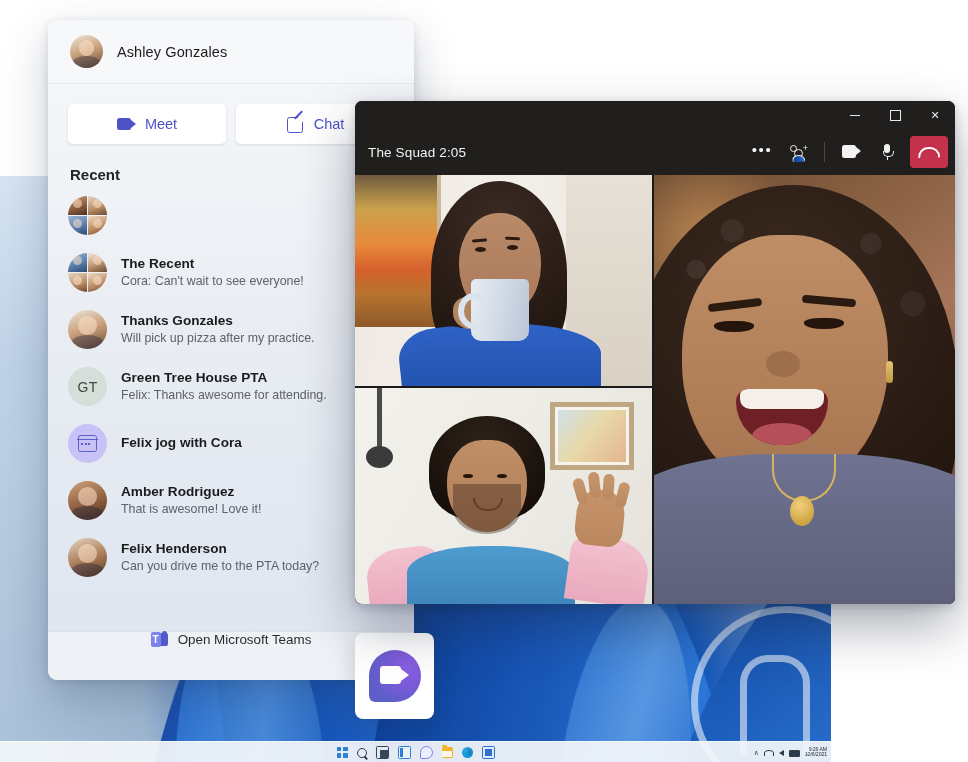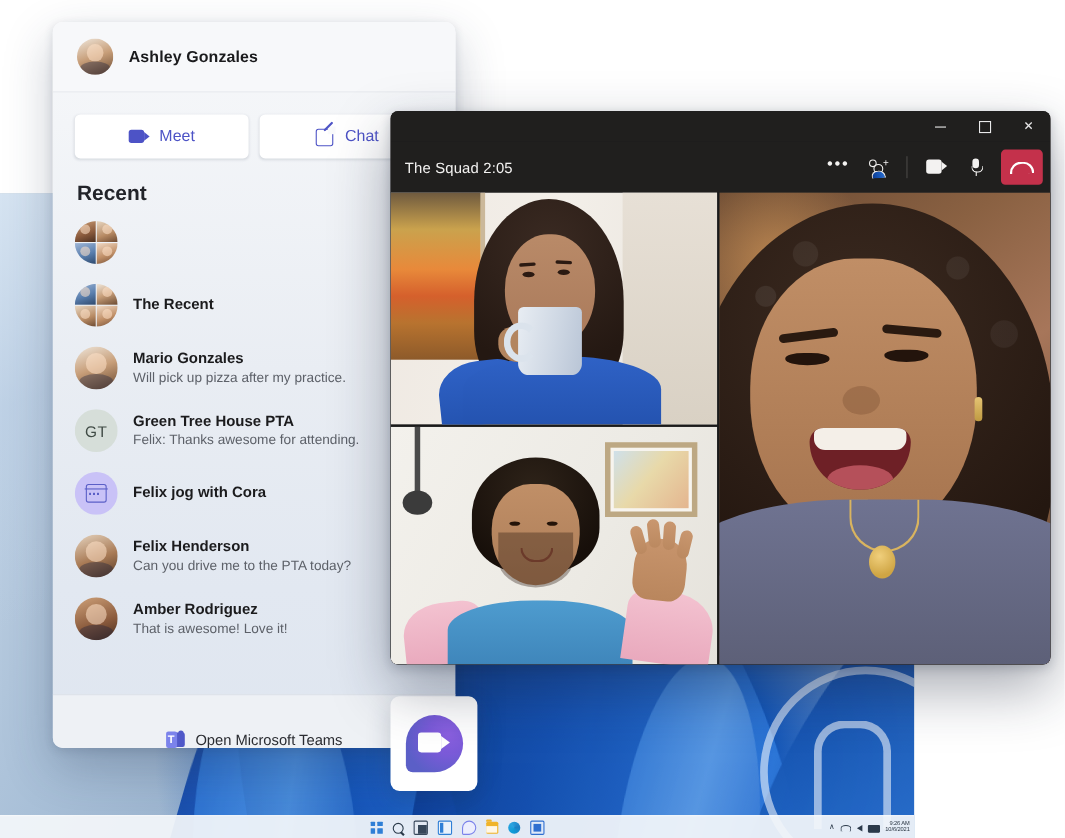--- a/index.html
+++ b/index.html
@@ -143,21 +143,21 @@
     display: flex; flex-direction: column;
   }
   .fly-header {
     height: 63px; flex: 0 0 63px;
     display: flex; align-items: center; gap: 14px;
     padding: 0 22px;
     background: #f7f8fa;
     border-bottom: 1px solid #e7eaee;
   }
   .avatar { width: 33px; height: 33px; border-radius: 50%; overflow: hidden; flex: 0 0 33px; position: relative; }
-  .fly-username { font-size: 14.5px; font-weight: 700; color: #1b1b1d; letter-spacing: .1px; }
+  .fly-username { font-size: 14.5px; font-weight: 400; color: #1b1b1d; letter-spacing: .1px; }
 
   .fly-actions { display: flex; gap: 10px; padding: 20px 20px 6px; }
   .act-btn {
     flex: 1; height: 40px; border-radius: 5px; background: #ffffff;
     border: none;
     box-shadow: 0 1px 2.5px rgba(40,55,80,.14);
     display: flex; align-items: center; justify-content: center; gap: 9px;
     cursor: pointer;
     font-size: 14.5px; color: #4d53c6;
     font-family: "Liberation Sans", sans-serif;
@@ -165,21 +165,21 @@
   .act-ico { width: 19px; height: 15px; position: relative; flex: 0 0 19px; }
   .ic-cam { width: 14px; height: 12px; border-radius: 2.5px; background: #4d53c6; position: absolute; left: 0; top: 1.5px; }
   .ic-cam::after { content:""; position:absolute; left: 14px; top: 2px; width:0;height:0;
     border-top:4px solid transparent;border-bottom:4px solid transparent;border-left:5px solid #4d53c6; }
   .ic-compose { width: 14px; height: 14px; border: 1.7px solid #4d53c6; border-radius: 2.5px; position: absolute; left:1px; top:0;}
   .ic-compose::after { content:""; position:absolute; left:5px; top:-4px; width:11px; height:2px; background:#4d53c6;
      transform: rotate(-45deg); border-radius:1px;}
   .ic-compose::before { content:""; position:absolute; right:-3px; top:-3px; width:7px;height:7px; background:#f9fafb;
      transform: rotate(0deg); }
 
-  .fly-section-title { font-size: 19px; font-weight: 600; color: #22242a; padding: 16px 22px 4px; }
+  .fly-section-title { font-size: 15px; font-weight: 600; color: #22242a; padding: 16px 22px 4px; }
 
   .fly-list { flex: 1 1 auto; overflow: hidden; padding: 0 0 2px; }
   .chat-row {
     display: flex; align-items: center; gap: 14px;
     padding: 9px 20px; cursor: pointer;
   }
   .row-avatar { width: 39px; height: 39px; border-radius: 50%; flex: 0 0 39px; overflow: hidden; position: relative; }
   .row-text { min-width: 0; }
   .row-title { font-size: 13.6px; font-weight: 600; color: #1b1b1d; line-height: 1.35; white-space: nowrap; }
   .row-sub { font-size: 12.4px; color: #5d6169; line-height: 1.4; white-space: nowrap; }
@@ -188,21 +188,21 @@
   .row-calicon { width: 100%; height: 100%; background: #c9c2f7; display:flex; align-items:center; justify-content:center;}
   .cal-glyph { width: 17px; height: 15px; border: 1.8px solid #5b5fc7; border-radius: 2.5px; position: relative;}
   .cal-glyph::before { content:""; position:absolute; left:-1.8px; right:-1.8px; top:2.5px; height:1.6px; background:#5b5fc7;}
   .cal-glyph::after { content:""; position:absolute; left:2px; top:7px; width:9px; height:2px;
       background: repeating-linear-gradient(90deg,#5b5fc7 0 2px, transparent 2px 3.5px);}
 
   .fly-footer {
     flex: 0 0 48px; height: 48px;
     border-top: 1px solid #dde2e9;
     background: #eef1f5;
-    display: flex; align-items: flex-end; justify-content: center; gap: 10px;
+    display: flex; align-items: flex-start; justify-content: center; gap: 10px;
     cursor: pointer;
   }
   .teams-logo { width: 17px; height: 15px; position: relative; flex: 0 0 17px; }
   .tl-a { position:absolute; right:0; top:1px; width:10px; height:13px; background:#5059c9; border-radius:2px;}
   .tl-b { position:absolute; left:0; top:0px; width:10px; height:15px; background:#7b83eb; border-radius:2px;}
   .tl-b::after{content:"T"; position:absolute; inset:0; color:#fff; font-size:10px; font-weight:700;
      display:flex;align-items:center;justify-content:center; font-family:"Liberation Sans",sans-serif;}
   .tl-dot { position:absolute; right:1px; top:-1px; width:5px;height:5px;border-radius:50%;background:#5059c9;}
   .fly-footer-label { font-size: 13.4px; color: #2a2c31; }
 
@@ -503,31 +503,32 @@
             <div class="pf-b">
                 <div class="mini-head"></div>
               </div>
             <div class="pf-d">
                 <div class="mini-head"></div>
               </div>
           </div>
         </div>
         <div class="row-text">
           <div class="row-title">The Recent</div>
+          <div class="row-sub">Cora: Can't wait to see everyone!</div>
         </div>
       </div>
 
       <div class="chat-row">
         <div class="row-avatar">
           <div class="ph pf-e"></div>
             <div class="mini-head"></div>
             <div class="mini-body"></div>
         </div>
         <div class="row-text">
-          <div class="row-title">Mario Gonzales</div>
+          <div class="row-title">Thanks Gonzales</div>
           <div class="row-sub">Will pick up pizza after my practice.</div>
         </div>
       </div>
 
       <div class="chat-row">
         <div class="row-avatar">
           <div class="row-initials">GT</div>
         </div>
         <div class="row-text">
           <div class="row-title">Green Tree House PTA</div>
@@ -541,39 +542,39 @@
               <span class="cal-glyph"></span>
             </div>
         </div>
         <div class="row-text">
           <div class="row-title">Felix jog with Cora</div>
         </div>
       </div>
 
       <div class="chat-row">
         <div class="row-avatar">
+          <div class="ph pf-a"></div>
+            <div class="mini-head"></div>
+            <div class="mini-body"></div>
+        </div>
+        <div class="row-text">
+          <div class="row-title">Amber Rodriguez</div>
+          <div class="row-sub">That is awesome! Love it!</div>
+        </div>
+      </div>
+
+      <div class="chat-row">
+        <div class="row-avatar">
           <div class="ph pf-f"></div>
             <div class="mini-head"></div>
             <div class="mini-body"></div>
         </div>
         <div class="row-text">
           <div class="row-title">Felix Henderson</div>
           <div class="row-sub">Can you drive me to the PTA today?</div>
-        </div>
-      </div>
-
-      <div class="chat-row">
-        <div class="row-avatar">
-          <div class="ph pf-a"></div>
-            <div class="mini-head"></div>
-            <div class="mini-body"></div>
-        </div>
-        <div class="row-text">
-          <div class="row-title">Amber Rodriguez</div>
-          <div class="row-sub">That is awesome! Love it!</div>
         </div>
       </div>
 
     </div>
 
     <div class="fly-footer">
       <span class="teams-logo">
         <span class="tl-a"></span>
           <span class="tl-b"></span>
           <span class="tl-dot"></span>

